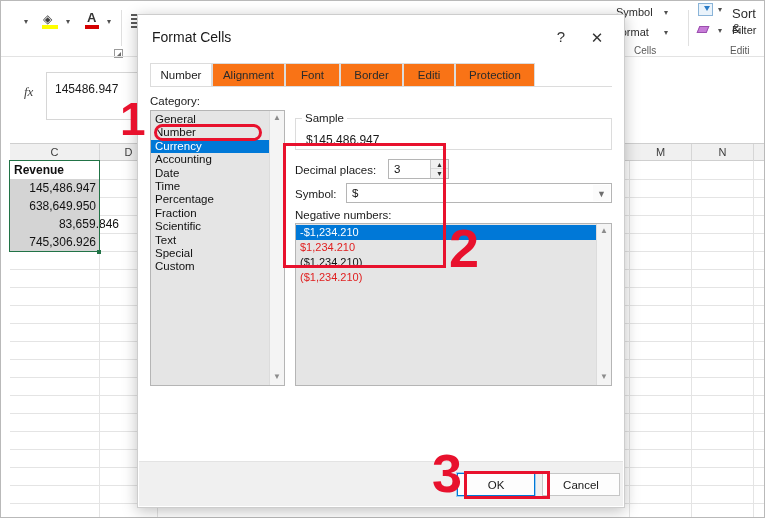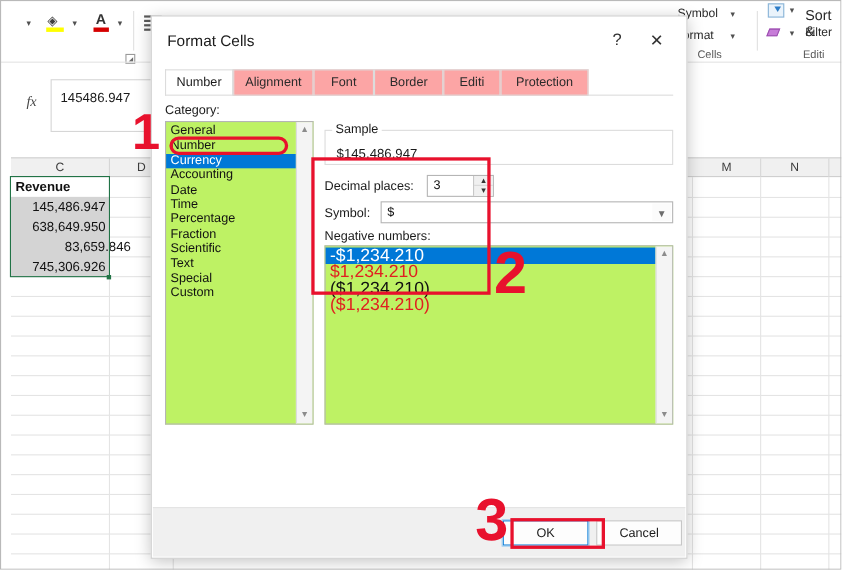--- a/index.html
+++ b/index.html
@@ -77,31 +77,31 @@
     background:#ffffff; border:1px solid #cdcdcd;
     box-shadow:0 3px 14px rgba(0,0,0,.25); }
   .dlg-title { position:absolute; left:14px; top:14px; font-size:14px; color:#1a1a1a; }
   .dlg-help { position:absolute; right:52px; top:12px; font-size:15px; color:#333;
      width:22px; height:22px; line-height:20px; text-align:center; }
   .dlg-close { position:absolute; right:14px; top:12px; width:26px; height:22px;
      line-height:21px; text-align:center; font-size:15px; color:#333; }
 
   .tabs { position:absolute; left:12px; top:48px; width:462px; height:24px; }
   .tab { position:absolute; top:0; height:24px; line-height:23px; text-align:center;
-     font-size:11.5px; color:#2b2b2b; background:#fca5a5; border:1px solid #dcdcdc;
+     font-size:11.5px; color:#2b2b2b; background:#f97316; border:1px solid #dcdcdc;
      border-bottom:none; }
   .tab.active { background:#ffffff; color:#1a1a1a; }
   .tabs-underline { position:absolute; left:12px; top:71px; width:462px; height:1px;
      background:#dcdcdc; }
   .tab.active:after { content:""; position:absolute; left:0; right:0; bottom:-1px;
      height:2px; background:#ffffff; }
 
   .lbl { position:absolute; font-size:11.5px; color:#1a1a1a; }
 
-  .listbox { position:absolute; background:#bef264; border:1px solid #b5b5b5; }
+  .listbox { position:absolute; background:#e5e5e5; border:1px solid #b5b5b5; }
   .listitem { position:relative; height:13.4px; line-height:13.4px; font-size:11.5px;
      padding-left:4px; color:#111; white-space:nowrap; }
   .listitem.sel { background:#0078d7; color:#ffffff; }
 
   .sb { position:absolute; top:0; right:0; width:15px; bottom:0; background:#f4f4f4;
      border-left:1px solid #dcdcdc; }
   .sb .arr { position:absolute; left:0; width:14px; height:15px; line-height:14px;
      text-align:center; font-size:8px; color:#8c8c8c; }
   .sb .arr.up { top:0; }
   .sb .arr.dn { bottom:0; }
@@ -116,21 +116,21 @@
   .spin { position:absolute; width:18px; top:0; bottom:0; background:#f0f0f0;
      border-left:1px solid #c8c8c8; }
   .spin .half { position:absolute; left:0; width:17px; height:9px; text-align:center;
      font-size:7px; line-height:9px; color:#333; }
   .spin .up { top:0; border-bottom:1px solid #d8d8d8; }
   .spin .dn { bottom:0; }
 
   .combo-arrow { position:absolute; right:1px; top:1px; bottom:1px; width:17px;
      background:#fbfbfb; text-align:center; font-size:9px; color:#6d6d6d; line-height:18px; }
 
-  .negitem { height:15px; line-height:15px; font-size:16px; padding-left:4px; }
+  .negitem { height:15px; line-height:15px; font-size:11px; padding-left:4px; }
   .negitem.sel { background:#0078d7; color:#ffffff; }
   .neg-red { color:#e02020; }
   .neg-black { color:#111; }
 
   .descbox { position:absolute; font-size:11.5px; color:#1a1a1a; line-height:15px; }
 
   .btnbar { position:absolute; left:1px; right:1px; bottom:1px; height:45px;
      background:#f0f0f0; border-top:1px solid #e3e3e3; }
   .btn { position:absolute; height:23px; line-height:22px; width:78px; text-align:center;
      font-size:11.5px; background:#fdfdfd; border:1px solid #c6c6c6; color:#1a1a1a; }

